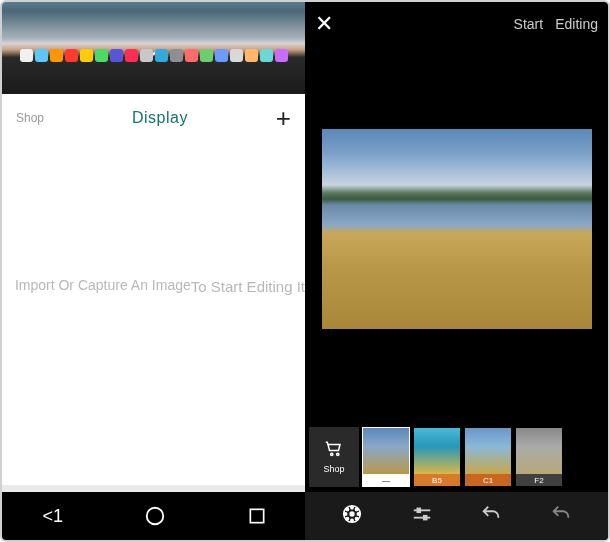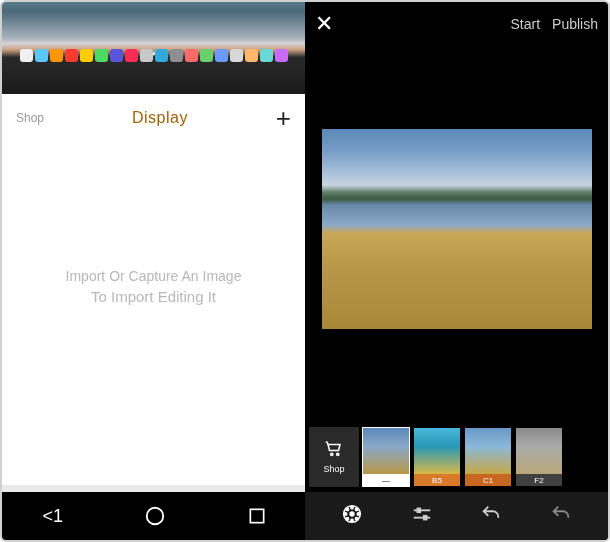--- a/index.html
+++ b/index.html
@@ -55,28 +55,28 @@
       border-radius: 3px;
     }
     .top-row {
       display: flex;
       align-items: center;
       justify-content: space-between;
       padding: 10px 14px 6px 14px;
       height: 44px;
     }
     .shop-text { color: #999; font-size: 12px; }
-    .display-text { color: #a16207; font-size: 16px; font-weight: 300; letter-spacing: 0.5px; }
+    .display-text { color: #0f766e; font-size: 16px; font-weight: 300; letter-spacing: 0.5px; }
     .plus-icon { color: #222; font-size: 26px; font-weight: 200; }
     .center-msg {
       flex: 1;
       display: flex;
-      flex-direction: column;
-      align-items: center;
-      justify-content: center;
+      flex-direction: row;
+      align-items: center;
+      justify-content: flex-end;
       padding-bottom: 50px;
     }
     .msg-line1 { color: #b8b8b8; font-size: 14px; margin-bottom: 4px; }
     .msg-line2 { color: #b8b8b8; font-size: 15px; }
     .bottom-toolbar-left {
       height: 55px;
       background: #eaeaea;
       display: flex;
       align-items: center;
       justify-content: space-around;
@@ -207,21 +207,21 @@
           <div class="dock-icon" style="background: rgb(200, 107, 255);"></div>
         </div>
     </div>
     <div class="top-row">
       <span class="shop-text">Shop</span>
       <span class="display-text">Display</span>
       <span class="plus-icon">+</span>
     </div>
     <div class="center-msg">
       <div class="msg-line1">Import Or Capture An Image</div>
-      <div class="msg-line2">To Import Editing It</div>
+      <div class="msg-line2">To Start Editing It</div>
     </div>
     <div class="bottom-toolbar-left">
       <span class="tb-icon">
         <svg width="24" height="24" viewBox="0 0 24 24" fill="none" stroke="#999" stroke-width="1.8">
             <circle cx="12" cy="12" r="9"></circle>
             <line x1="12" y1="3" x2="12" y2="21"></line>
             <line x1="7" y1="5" x2="7" y2="19"></line>
             <line x1="17" y1="5" x2="17" y2="19"></line>
           </svg>
       </span>
@@ -253,21 +253,21 @@
           </svg>
       </span>
     </div>
   </div>
 
   <div class="right-panel">
     <div class="right-header">
       <span class="close-x">✕</span>
       <div class="right-actions">
         <span>Start</span>
-        <span>Publish</span>
+        <span>Editing</span>
       </div>
     </div>
     <div class="photo-area">
       <div class="landscape"></div>
     </div>
     <div class="filter-row">
       <div class="shop-btn">
         <span class="cart-icon">
           <svg width="20" height="18" viewBox="0 0 24 24" fill="none" stroke="#fff" stroke-width="2">
               <path d="M4 6h16l-2 8H6z"></path>

